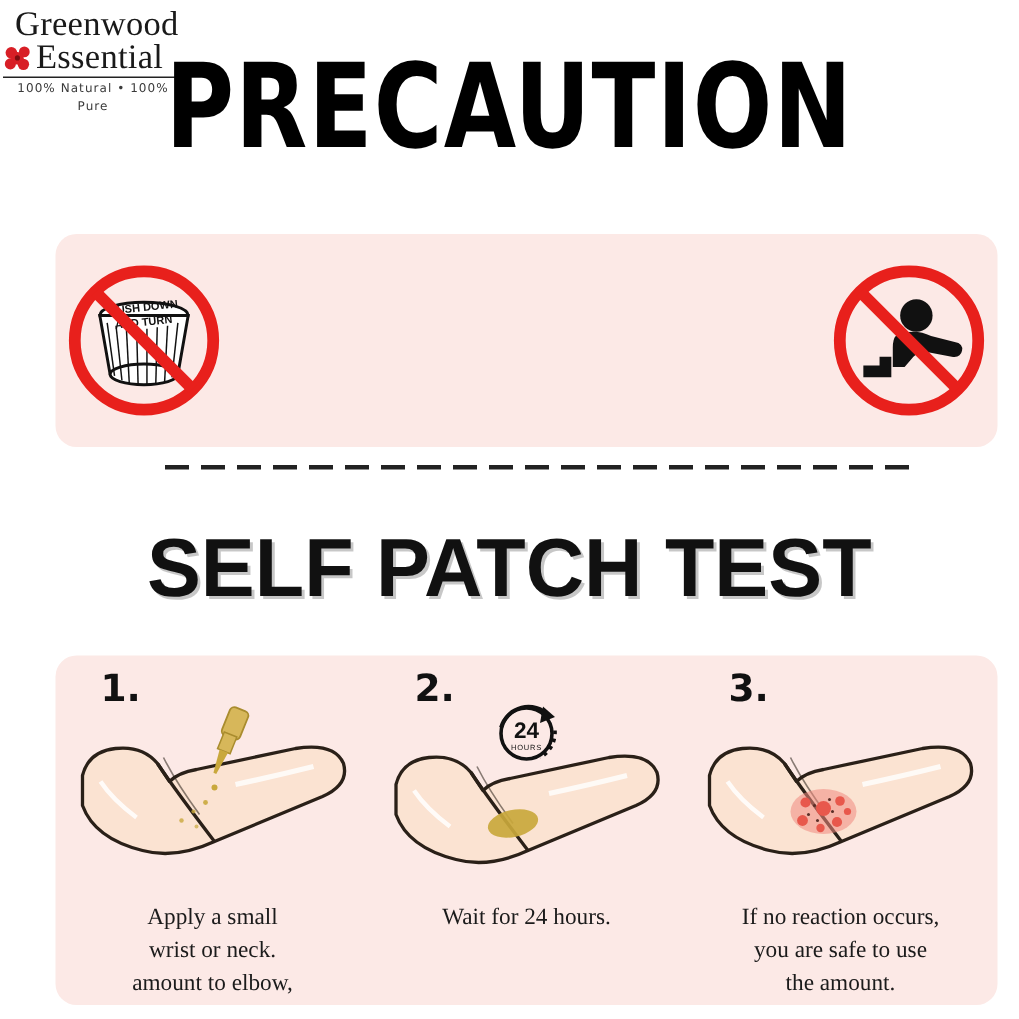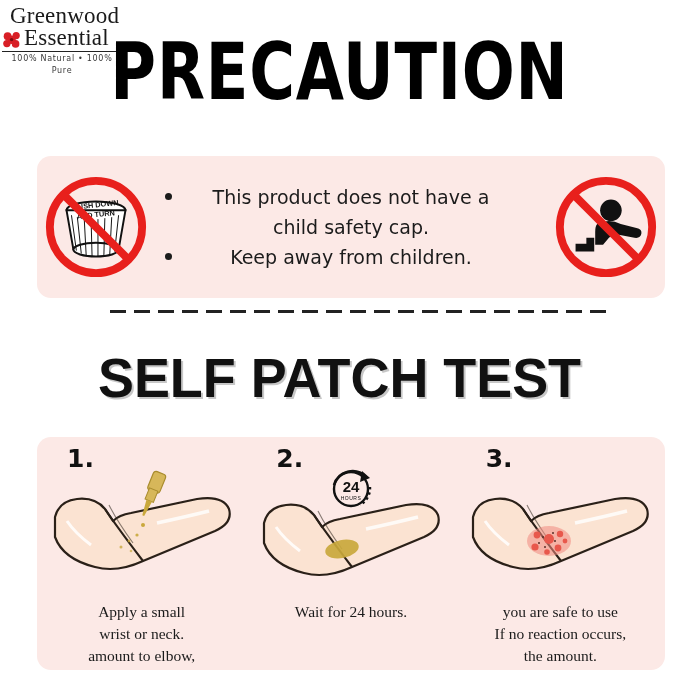--- a/index.html
+++ b/index.html
@@ -27,21 +27,21 @@
   #brand-logo .brand-line1 {
     font-family: Liberation Serif, serif;
     font-size: 23px;
     line-height: 23px;
     color: #1a1a1a;
     letter-spacing: .2px;
     padding-left: 8px;
   }
   #brand-logo .brand-row2 {
     display: flex;
-    align-items: flex-end;
+    align-items: center;
     margin-top: -1px;
   }
   #brand-logo .brand-line2 {
     font-family: "Liberation Serif", serif;
     font-size: 23px;
     line-height: 24px;
     color: #1a1a1a;
     letter-spacing: .2px;
     margin-left: 2px;
   }
@@ -259,33 +259,20 @@
           </g>
           <text x="55" y="35" font-family="Liberation Sans, sans-serif" font-size="7.5" font-weight="bold" fill="#111" text-anchor="middle" transform="rotate(-6 55 35)">PUSH DOWN</text>
           <text x="55" y="45" font-family="Liberation Sans, sans-serif" font-size="7.5" font-weight="bold" fill="#111" text-anchor="middle" transform="rotate(-6 55 45)">AND TURN</text>
         </g>
 
         <circle cx="55" cy="55" r="47" fill="none" stroke="#E8201C" stroke-width="8"></circle>
         <line x1="22" y1="22" x2="88" y2="88" stroke="#E8201C" stroke-width="8" stroke-linecap="butt"></line>
       </svg>
     </div>
 
-    <div id="precaution-bullets">
-      <div class="bullet-line">
-        <span class="bullet-dot"></span>
-        <span>This product does not have a</span>
-      </div>
-      <div class="bullet-line bullet-cont">
-        <span>child safety cap.</span>
-      </div>
-      <div class="bullet-line">
-        <span class="bullet-dot"></span>
-        <span>Keep away from children.</span>
-      </div>
-    </div>
 
     <div class="no-symbol-wrap">
       <svg viewBox="0 0 110 110" width="108" height="108">
         <g fill="#111">
           <circle cx="60" cy="38" r="11"></circle>
           <path d="M46 52 Q58 46 70 52 L86 56 Q92 57 91 62 Q90 67 84 66 L68 63 Q62 62 58 66 L52 73 L44 73 L44 60 Q44 54 46 52 Z"></path>
           <path d="M43 66 L43 80 L24 80 L24 72 L35 72 L35 66 Z"></path>
         </g>
         <circle cx="55" cy="55" r="47" fill="none" stroke="#E8201C" stroke-width="8"></circle>
         <line x1="22" y1="22" x2="88" y2="88" stroke="#E8201C" stroke-width="8"></line>
@@ -381,20 +368,20 @@
           <g fill="#5a2f28">
             <circle cx="78" cy="72" r="1"></circle>
             <circle cx="90" cy="76" r="1"></circle>
             <circle cx="80" cy="82" r="1"></circle>
             <circle cx="88" cy="68" r="1"></circle>
             <circle cx="74" cy="78" r="1"></circle>
           </g>
         </svg>
       </div>
       <div class="step-caption">
+        <div>If no reaction occurs,</div>
         <div>you are safe to use</div>
-        <div>If no reaction occurs,</div>
         <div>the amount.</div>
       </div>
     </div>
 
   </div>
 </div>
 
 </body></html>

